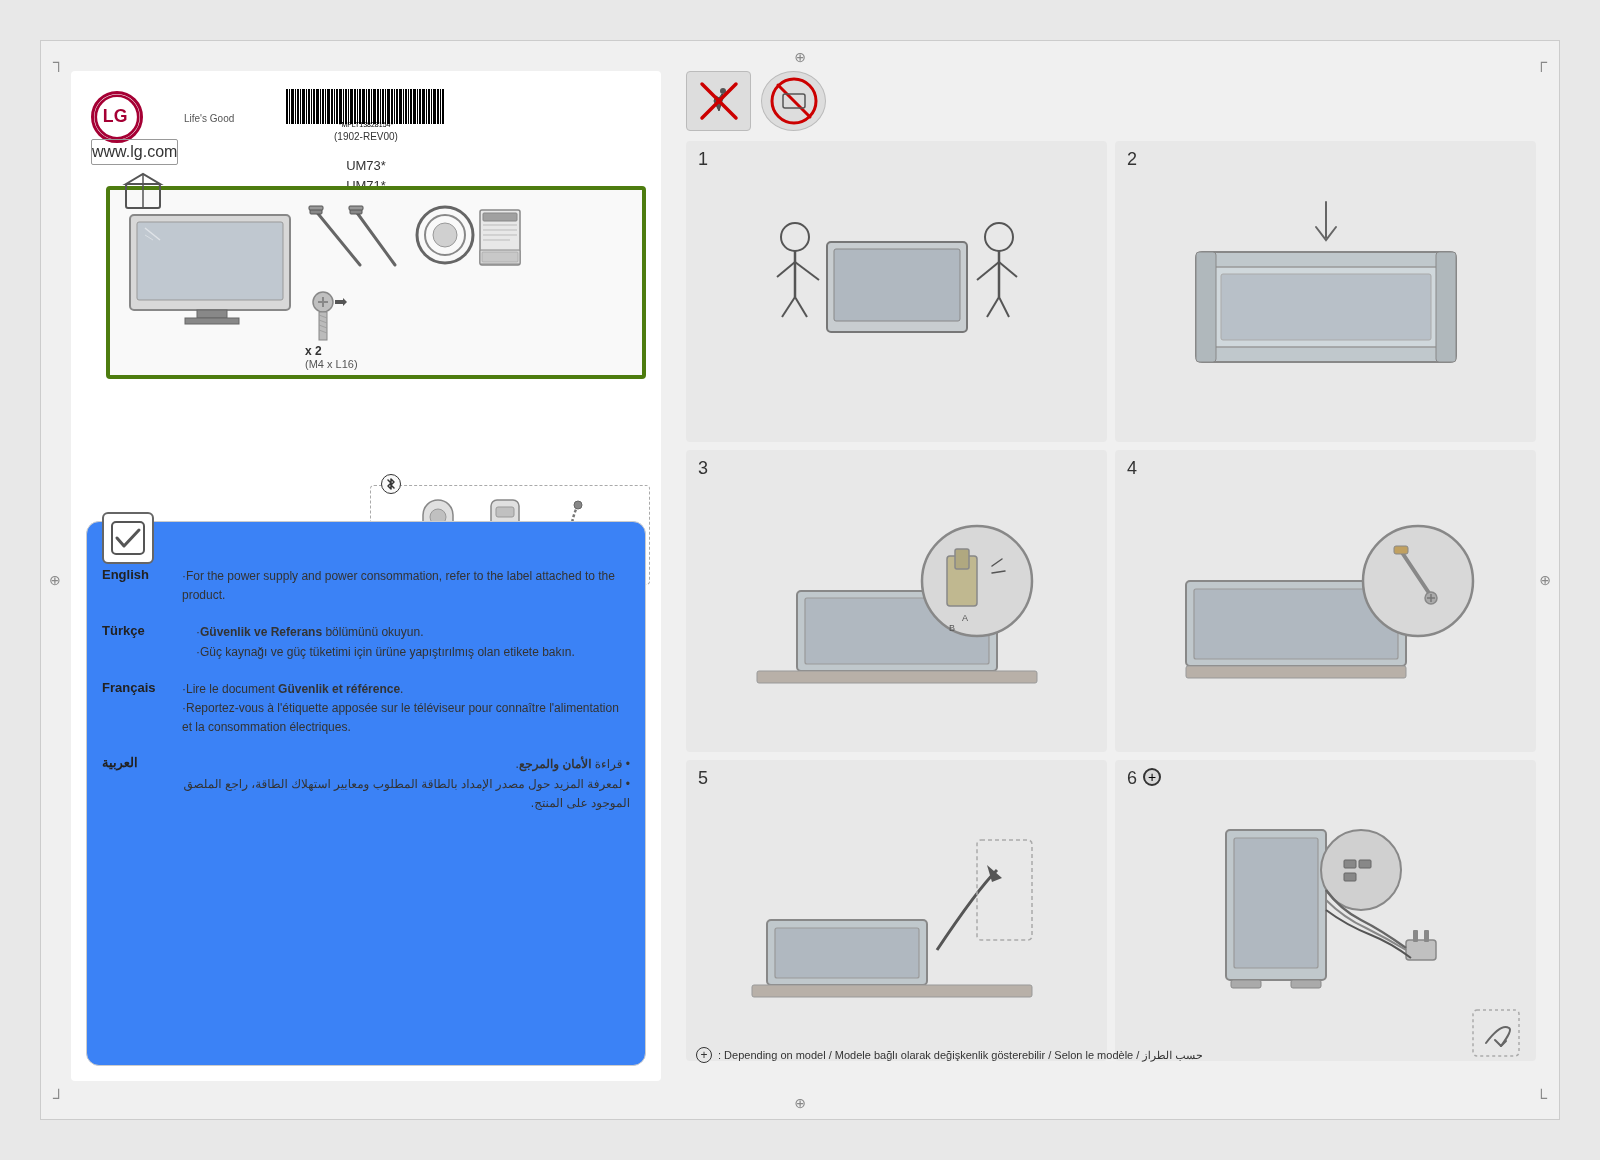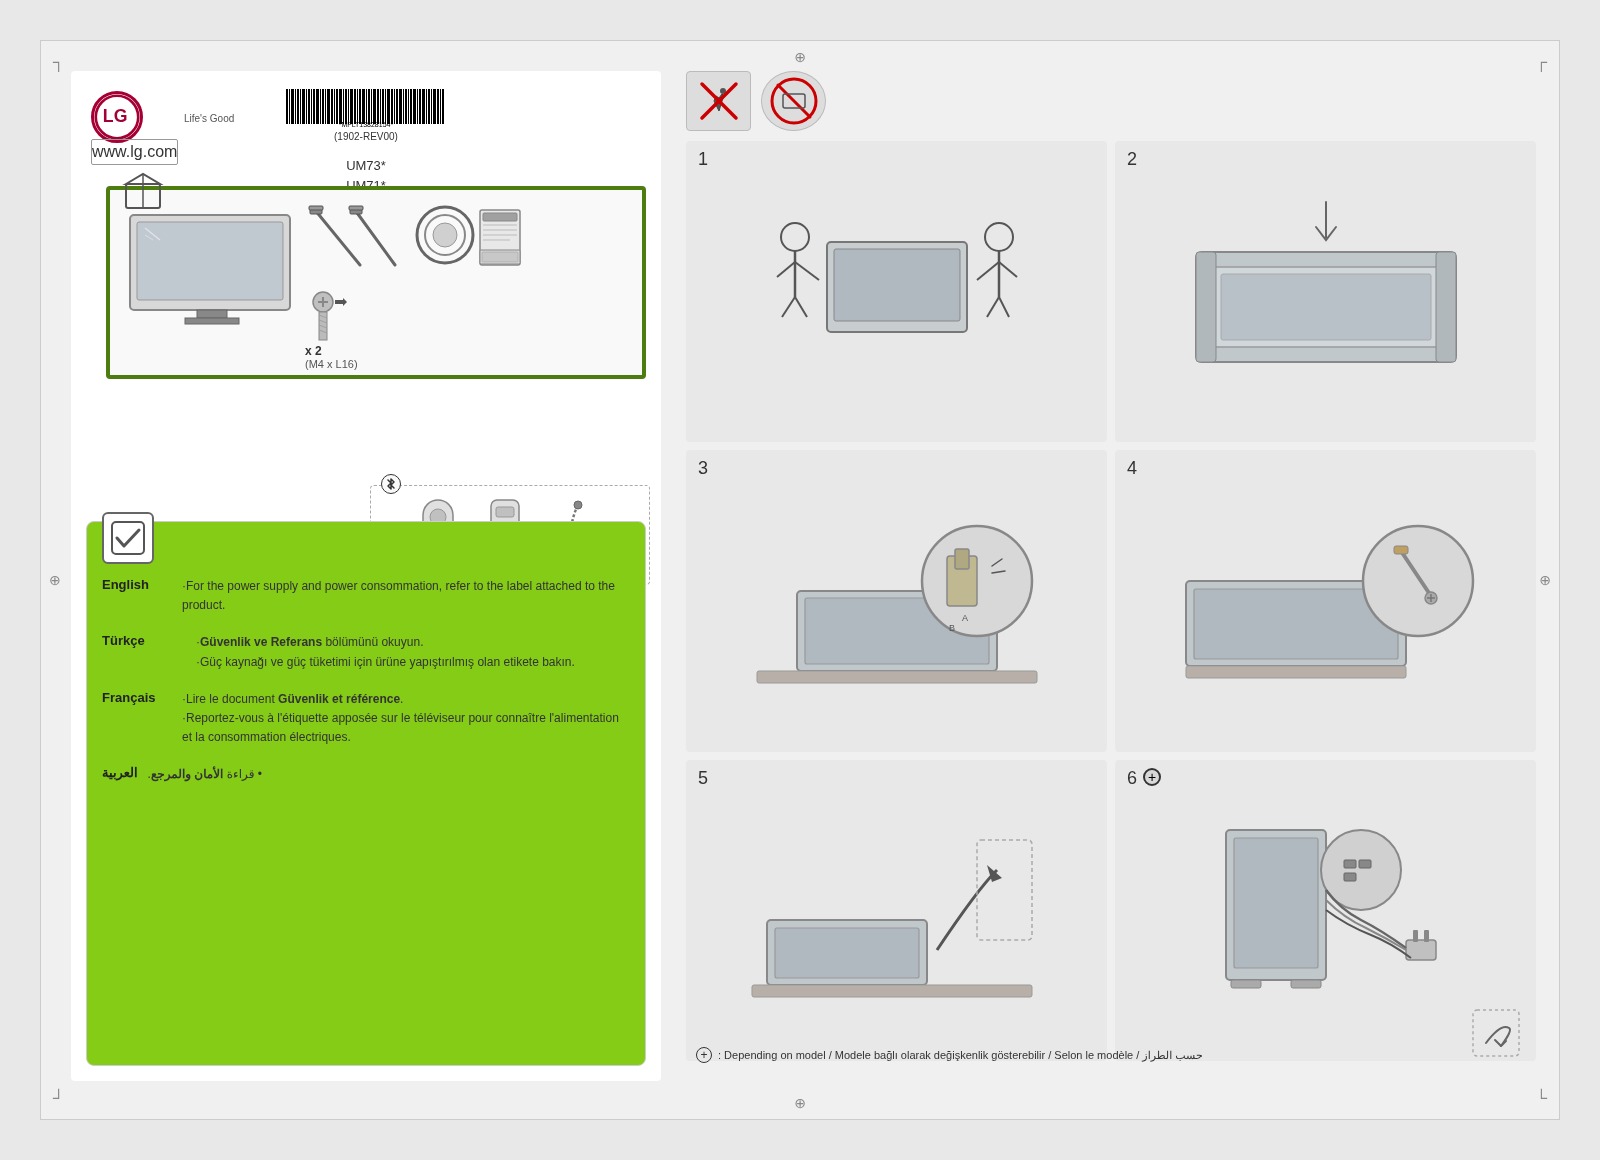--- a/index.html
+++ b/index.html
@@ -166,23 +166,23 @@
     }
 
     
     .safety-box {
       position: absolute;
       top: 450px;
       left: 15px;
       right: 15px;
       bottom: 15px;
       border: 1px solid #ccc;
-      border-radius: 8px;
-      background: #84cc16;
-      padding: 25px 15px 15px 15px;
+      border-radius: 13px;
+      background: #3b82f6;
+      padding: 15px 15px 15px 15px;
     }
     .safety-icon {
       position: absolute;
       top: -10px;
       left: 15px;
       width: 52px;
       height: 52px;
       background: #fff;
       border: 2px solid #666;
       border-radius: 6px;
@@ -555,20 +555,21 @@
               <div>·Lire le document <b>Güvenlik et référence</b>.</div>
               <div>·Reportez-vous à l'étiquette apposée sur le téléviseur pour connaître l'alimentation et la consommation électriques.</div>
             </div>
           </div>
         </div>
 
         <div class="arabic-block">
           <div style="display:flex;gap:10px;align-items:flex-start;justify-content:flex-end;">
             <div class="arabic-text">
               <div>• قراءة <b>الأمان والمرجع</b>.</div>
+              <div>• لمعرفة المزيد حول مصدر الإمداد بالطاقة المطلوب ومعايير استهلاك الطاقة، راجع الملصق الموجود على المنتج.</div>
             </div>
             <span class="arabic-label">العربية</span>
           </div>
         </div>
 
       </div>
     </div>
 
   </div>
 

